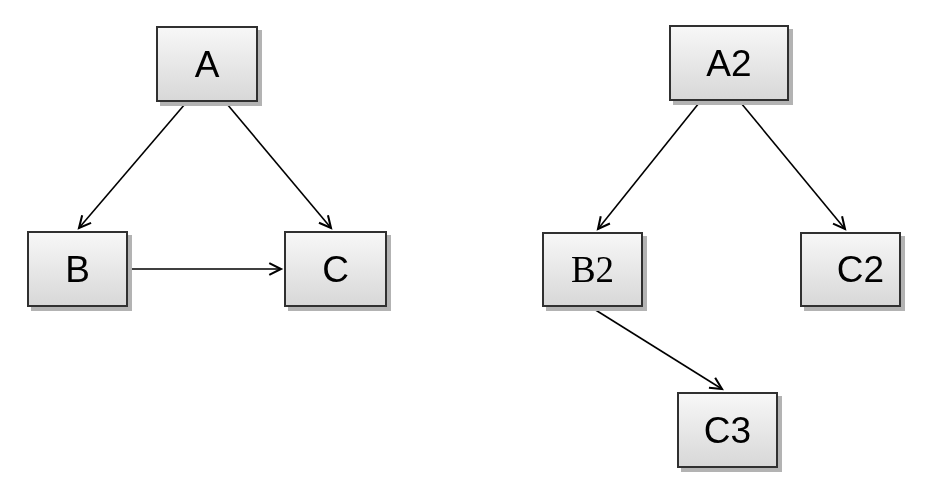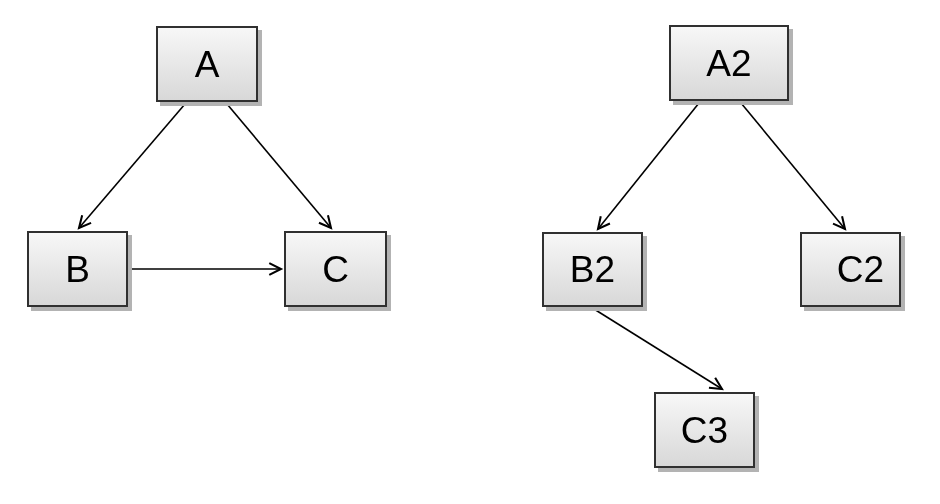--- a/index.html
+++ b/index.html
@@ -70,23 +70,23 @@
       </div>
       <div class="node" style="left: 27px; top: 231px; width: 101px; height: 76px;">
         <span class="node-label">B</span>
       </div>
       <div class="node" style="left: 284px; top: 231px; width: 103px; height: 76px;">
         <span class="node-label">C</span>
       </div>
       <div class="node" style="left: 669px; top: 25px; width: 120px; height: 76px;">
         <span class="node-label">A2</span>
       </div>
-      <div class="node" style="left: 542px; top: 232px; width: 101px; height: 75px;">
+      <div class="node" style="left: 542px; top: 232px; width: 101px; height: 75px; font-family: Liberation Serif, serif;">
         <span class="node-label">B2</span>
       </div>
       <div class="node" style="left: 800px; top: 232px; width: 101px; height: 75px; padding-left: 20px;">
         <span class="node-label">C2</span>
       </div>
-      <div class="node" style="left: 654px; top: 392px; width: 101px; height: 76px;">
+      <div class="node" style="left: 677px; top: 392px; width: 101px; height: 76px;">
         <span class="node-label">C3</span>
       </div>
     </div>
 </div>
 
 </body></html>

